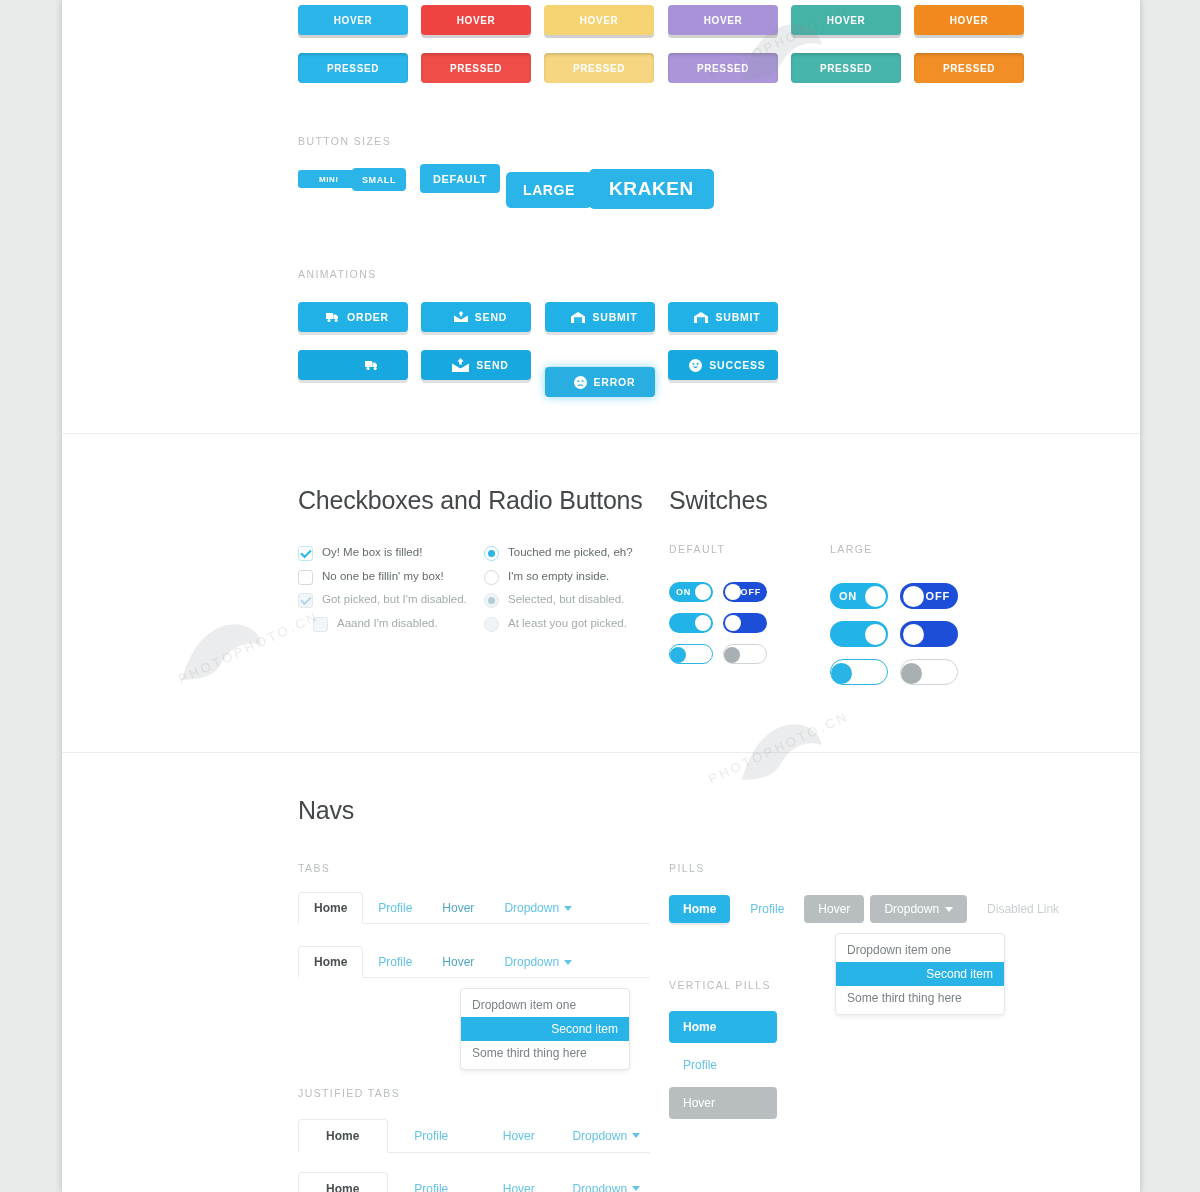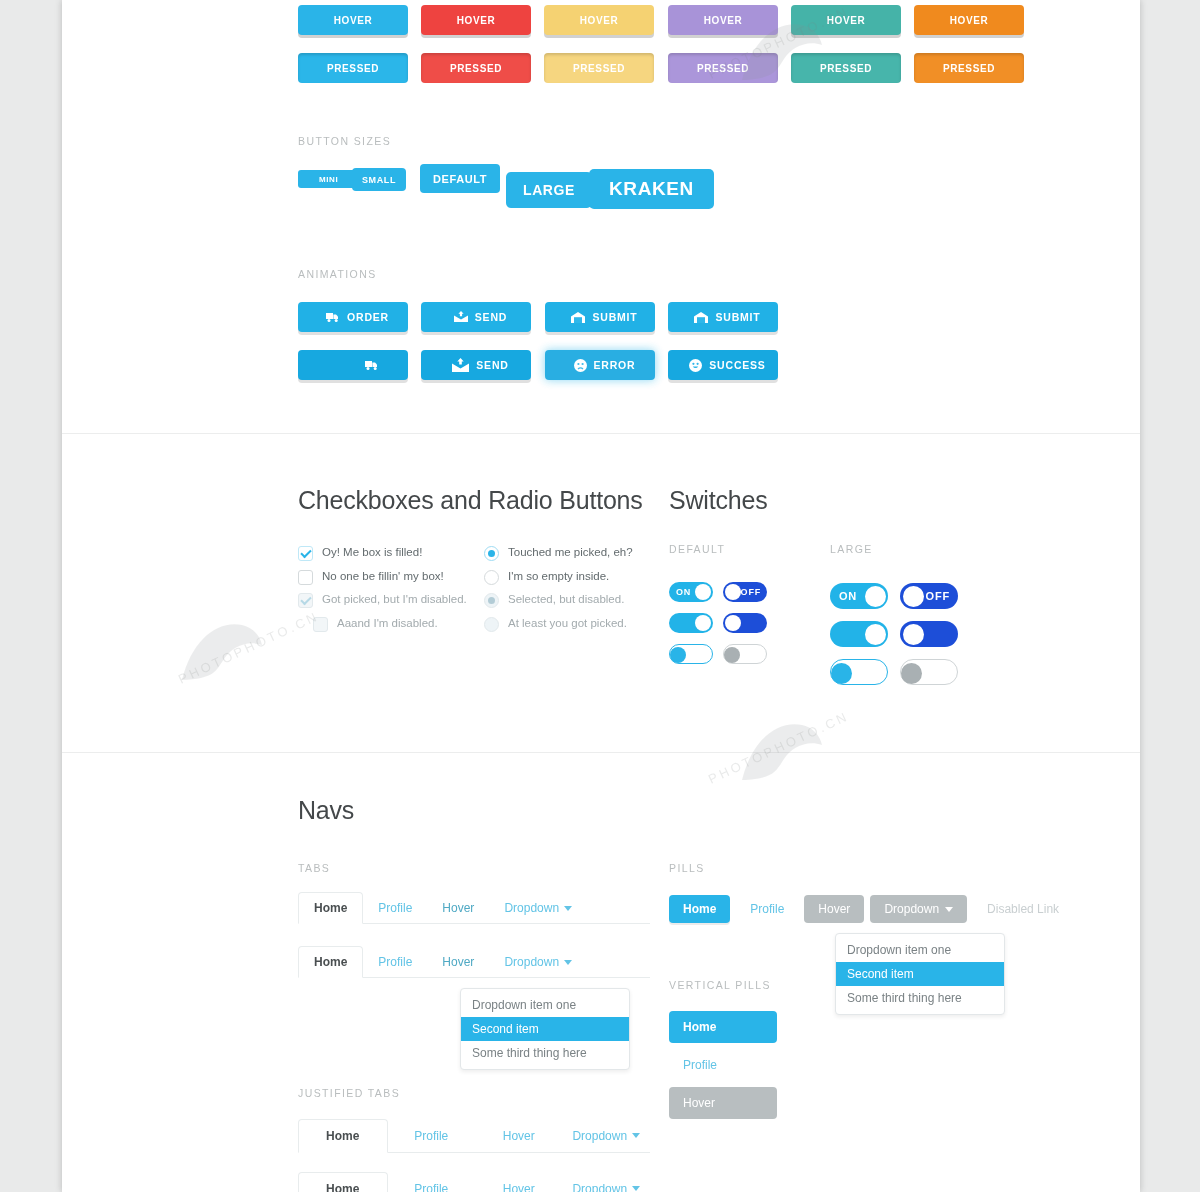--- a/index.html
+++ b/index.html
@@ -128,21 +128,21 @@
                 border: 1px solid #e8eced; border-bottom: 1px solid #fff;
                 border-radius: 4px 4px 0 0; margin-bottom: -1px; }
   .tab.hoverstate { color: #4fa9c4; }
   .caret { width:0;height:0;border-left:4px solid transparent;
            border-right:4px solid transparent;border-top:5px solid currentColor; }
 
   .menu { position: absolute; background: #fff; border: 1px solid #e3e7e9;
           border-radius: 4px; box-shadow: 0 2px 4px rgba(0,0,0,.07);
           padding: 4px 0; width: 170px; }
   .menu .mi { font-size: 12px; color: #7a8285; padding: 5px 11px; white-space: nowrap; }
-  .menu .mi.sel { background: #29b4e8; color: #fff; }
+  .menu .mi.sel { background: #29b4e8; color: #fff; text-align: right; }
 
   .pill { display:inline-flex; align-items:center; gap:6px;
           font-size:12px; padding:7px 14px; border-radius:4px;
           color:#63c4e6; white-space:nowrap; }
   .pill.active { background:#29b4e8; color:#fff; font-weight:bold;
                  box-shadow:0 2px 0 rgba(0,0,0,.08); }
   .pill.hoverstate { background:#b8bec0; color:#fff; }
   .pill.disabled { color:#c9cfd1; }
 
   .vpill { display:flex; align-items:center; width:108px; font-size:12px;
@@ -248,21 +248,21 @@
     </div>
     <div class="anim-btn alt" style="left:359px;top:350px">
       <span class="ico">
           <svg width="17" height="15" viewBox="0 0 17 15">
             <path fill="#fff" d="M8.5 0L5.3 3.4h1.9v3.2h2.6V3.4h1.9z"></path>
             <path fill="#fff" d="M0 5.6l8.5 5 8.5-5V14H0z"></path>
           </svg>
         </span>
       <span>SEND</span>
     </div>
-    <div class="anim-btn alt blurry" style="left:483px;top:350px">
+    <div class="anim-btn alt blurry" style="left:483px;top:367px">
       <span class="ico">
           <svg width="13" height="13" viewBox="0 0 13 13">
             <circle cx="6.5" cy="6.5" r="6.5" fill="#fff"></circle>
             <circle cx="4.4" cy="5" r="1.1" fill="#2fb7ea"></circle>
             <circle cx="8.6" cy="5" r="1.1" fill="#2fb7ea"></circle>
             <path d="M4 10c1.6-1.6 3.4-1.6 5 0" stroke="#2fb7ea" stroke-width="1.3" fill="none"></path>
           </svg>
         </span>
       <span>ERROR</span>
     </div>

